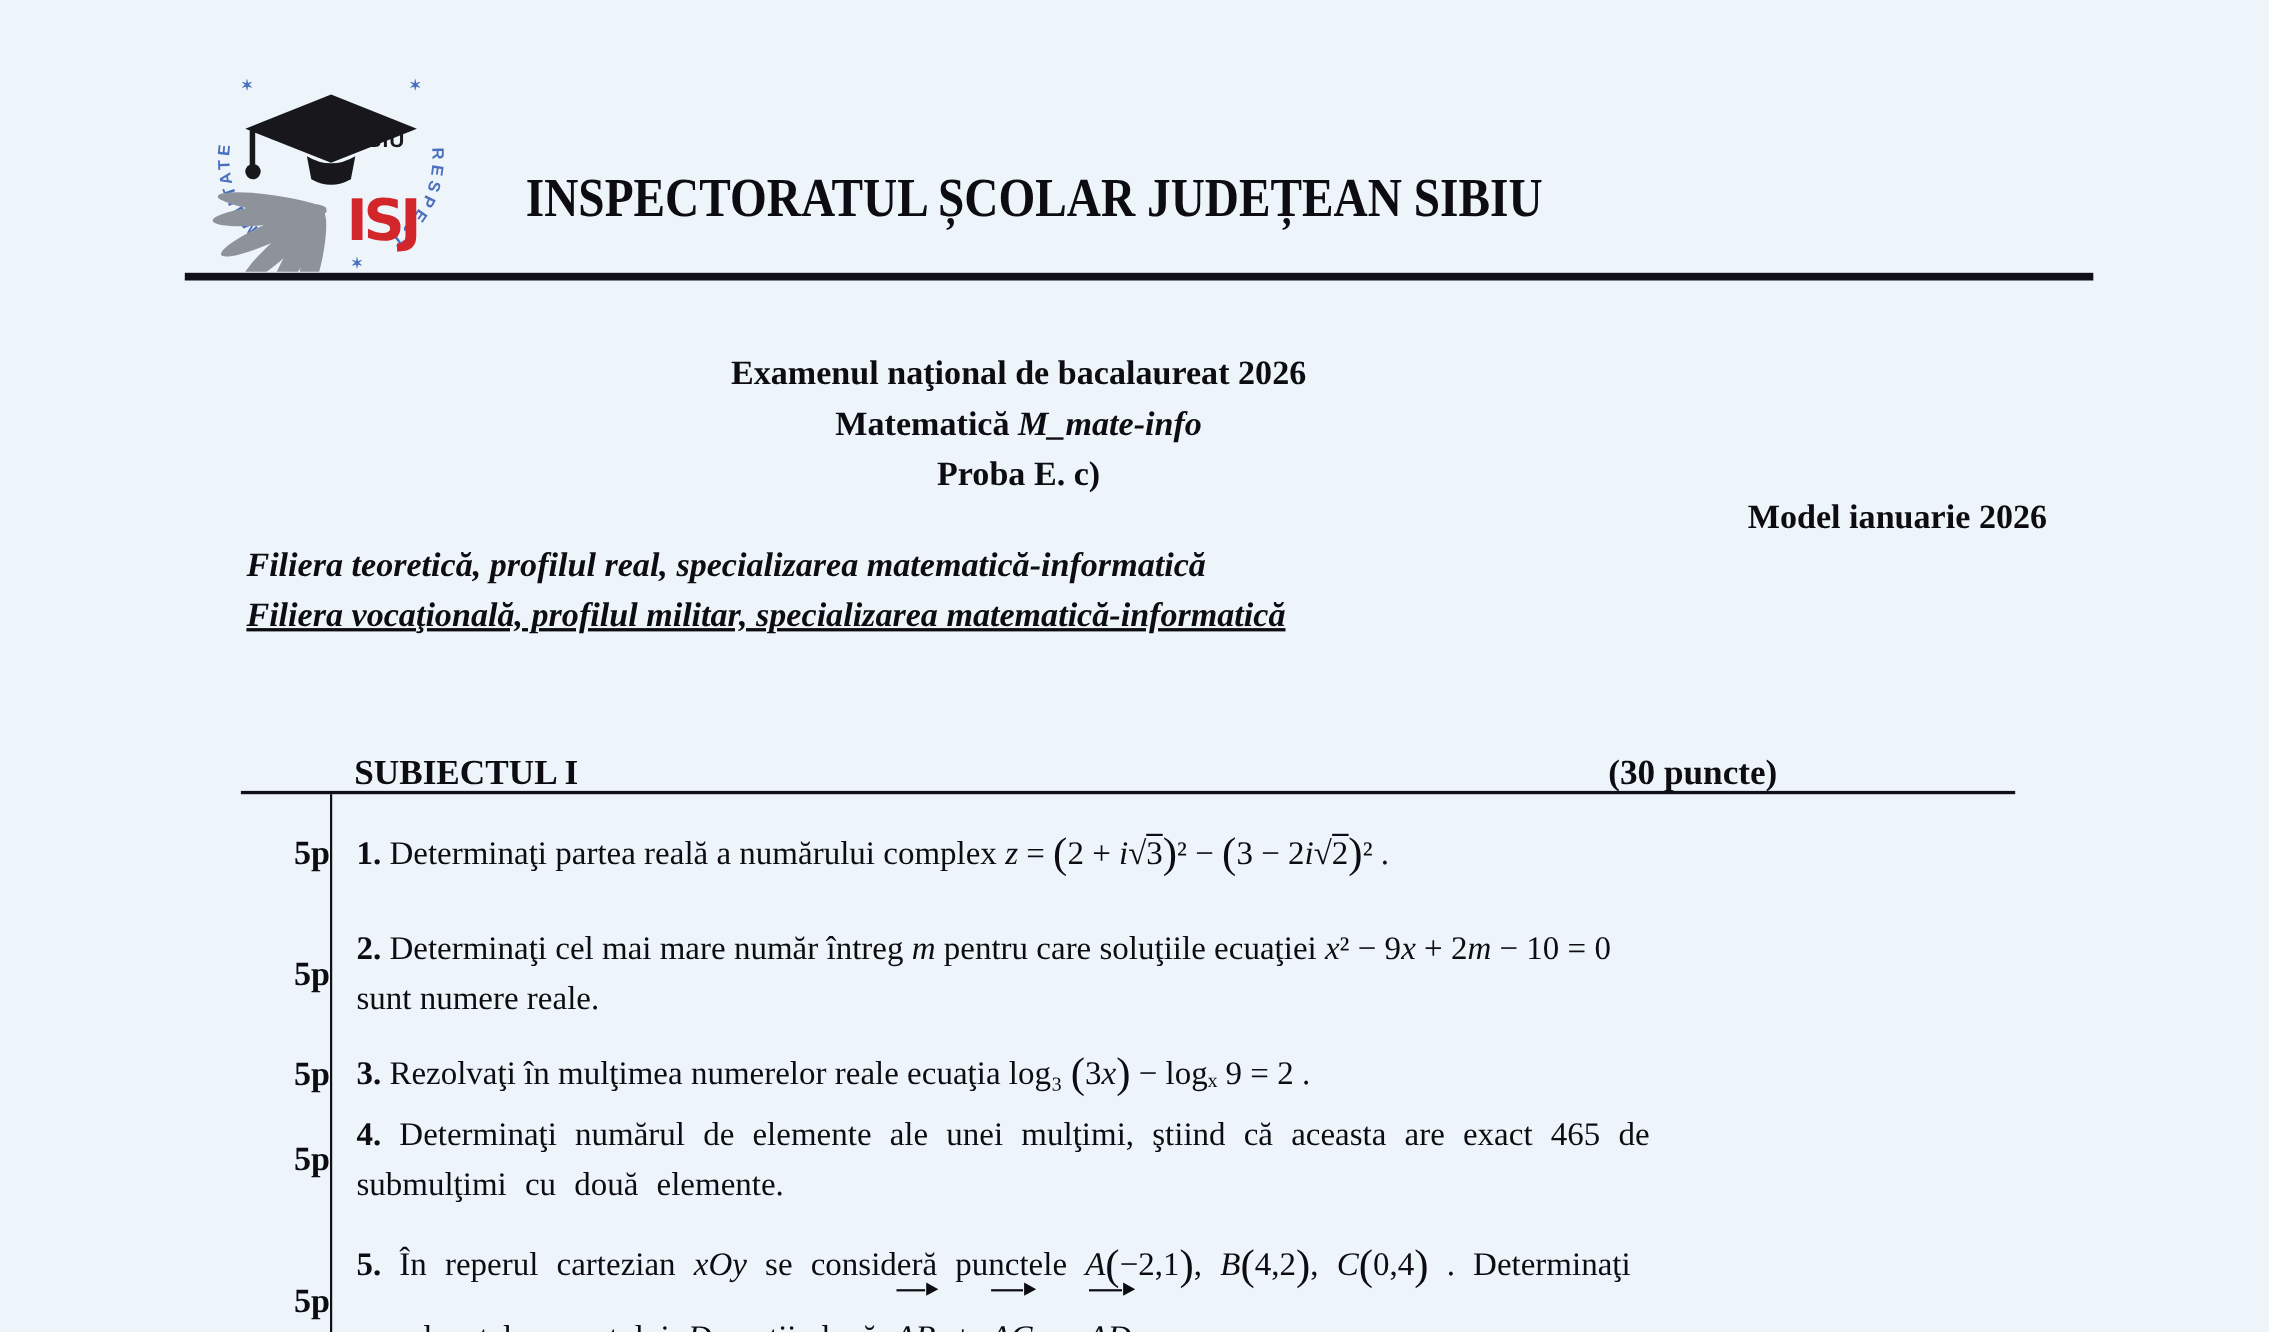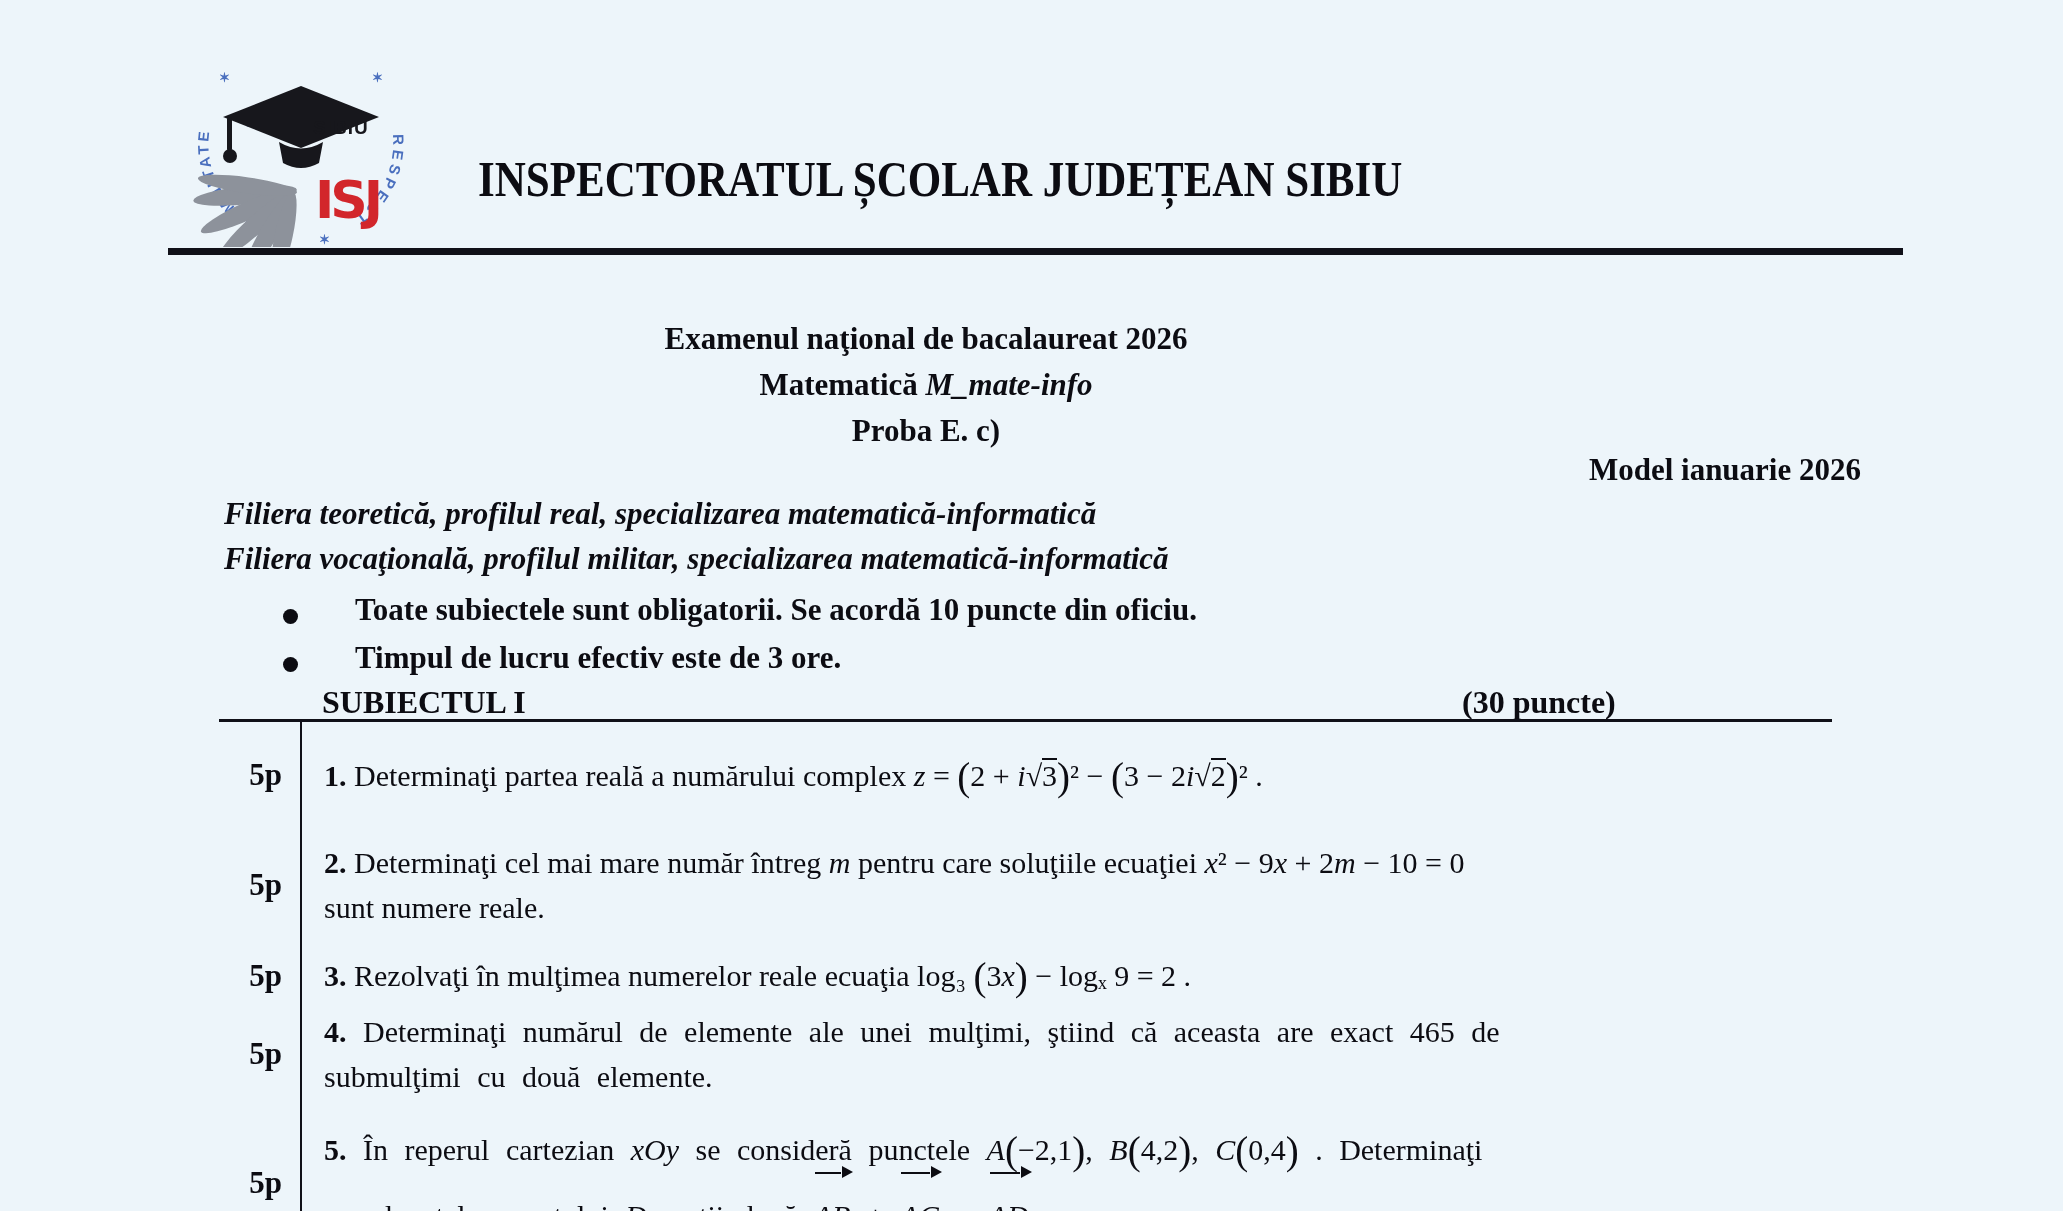--- a/index.html
+++ b/index.html
@@ -29,21 +29,21 @@
   .it { font-style:italic; }
 
   .model-label {
     position:absolute; top:452px; right:202px;
     font-size:31px; font-weight:bold; 
   }
   .filiera {
     position:absolute; left:224px; font-size:31px; font-weight:bold; font-style:italic; white-space:nowrap;
   }
   .f1 { top:496px; }
-  .f2 { top:541px; }
+  .f2 { top:541px;text-decoration:underline; }
 
   
   .bullets { position:absolute; left:283px; top:592px; }
   .bullet-row { display:flex; align-items:baseline; height:48px; font-size:31px; font-weight:bold; white-space:nowrap; }
   .dot { width:15px; height:15px; border-radius:50%; background:#0c0c12; margin-right:57px; align-self:center; flex:none; }
 
   
   .section-title { position:absolute; left:322px; top:684px; font-size:32px; font-weight:bold; }
   .section-points { position:absolute; left:1462px; top:684px; font-size:32px; font-weight:bold; }
   .section-rule { position:absolute; left:219px; top:719px; width:1613px; height:3px; background:#101018; }
@@ -52,21 +52,21 @@
   
   .problems { position:absolute; left:0; top:722px; width:1903px; }
   .prob-row { display:flex; align-items:center; }
   .prob-row:nth-child(1) { min-height:106px; }
   .prob-row:nth-child(2) { min-height:114px; }
   .prob-row:nth-child(3) { min-height:67px; }
   .prob-row:nth-child(4) { min-height:88px; }
   .prob-row:nth-child(5) { min-height:168px; }
   .prob-points {
     width:300px; flex:none; align-self:center;
-    display:flex; justify-content:flex-end; padding-right:18px;
+    display:flex; justify-content:flex-end; padding-right:0;
     font-size:31px; font-weight:bold;
   }
   .prob-text {
     margin-left:24px; width:1532px; font-size:30px; line-height:45px;
   }
   .prob-row:nth-child(5) .prob-text { line-height:66px; }
   .prob-text.wide { word-spacing:0.30em; }
   .prob-num { font-weight:bold; }
   .math { font-family:"Liberation Serif","DejaVu Sans",serif; white-space:nowrap;text-align:right; }
   .math i { font-style:italic; }
@@ -133,30 +133,20 @@
     <div>Examenul naţional de bacalaureat 2026</div>
     <div><span>Matematică </span><span class="it">M_mate-info</span></div>
     <div>Proba E. c)</div>
   </div>
 
   <div class="model-label">Model ianuarie 2026</div>
 
   <div class="filiera f1">Filiera teoretică, profilul real, specializarea matematică-informatică</div>
   <div class="filiera f2">Filiera vocaţională, profilul militar, specializarea matematică-informatică</div>
 
-  <div class="bullets">
-    <div class="bullet-row">
-      <span class="dot"></span>
-      <span>Toate subiectele sunt obligatorii. Se acordă 10 puncte din oficiu.</span>
-    </div>
-    <div class="bullet-row">
-      <span class="dot"></span>
-      <span>Timpul de lucru efectiv este de 3 ore.</span>
-    </div>
-  </div>
 
   <div class="section-title">SUBIECTUL I</div>
   <div class="section-points">(30 puncte)</div>
   <div class="section-rule"></div>
   <div class="vrule"></div>
 
   <div class="problems">
       <div class="prob-row">
         <div class="prob-points">5p</div>
         <div class="prob-text"><span class="prob-num">1.</span><span> Determinaţi partea reală a numărului complex </span><span class="math"><i>z</i> = <span class="bp">(</span>2 + <i>i</i>√<span class="rad">3</span><span class="bp">)</span>² − <span class="bp">(</span>3 − 2<i>i</i>√<span class="rad">2</span><span class="bp">)</span>²</span><span> .</span></div>

